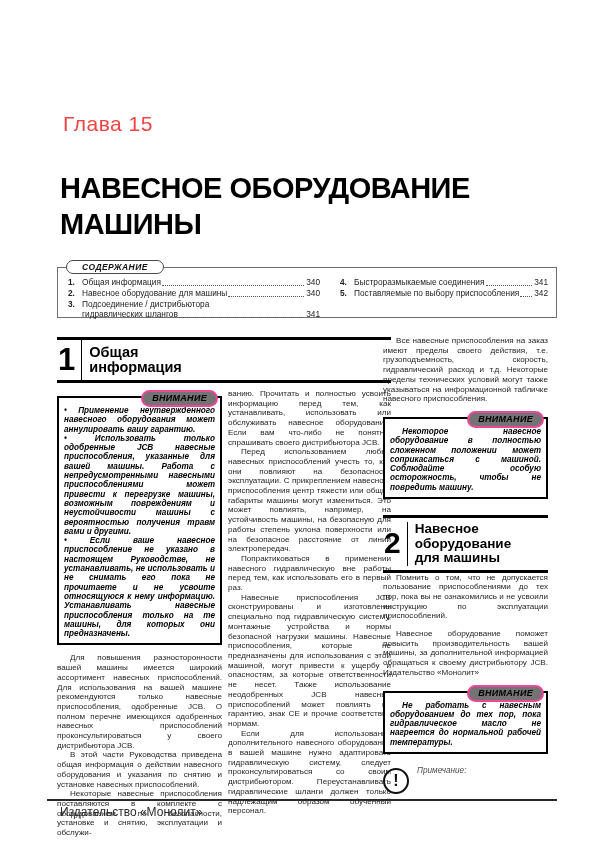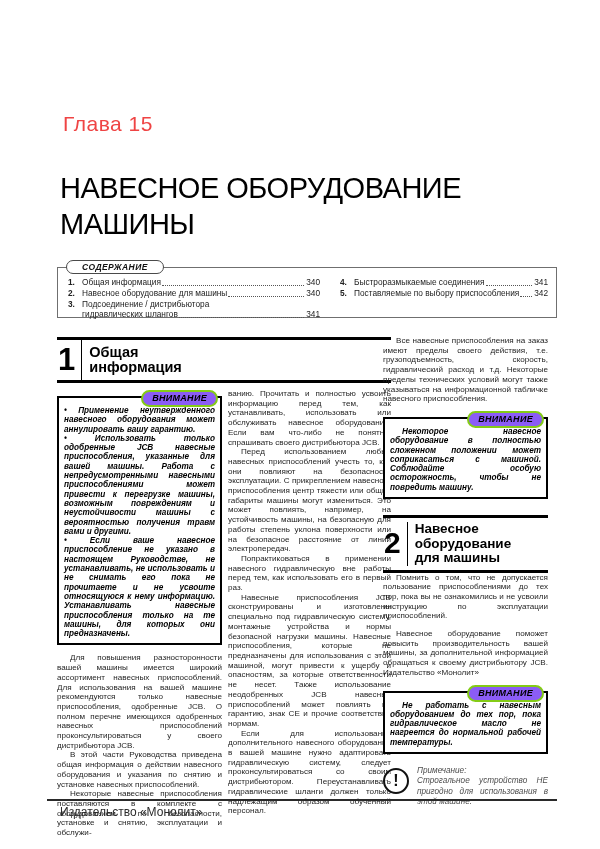--- a/index.html
+++ b/index.html
@@ -1,20 +1,20 @@
 <!DOCTYPE html>
 <html><head>
 <meta charset="utf-8">
 <style>
   html,body{margin:0;padding:0;}
   body{background:#e8e8e8;font-family:"Liberation Sans","DejaVu Sans",sans-serif;}
   .page{position:relative;width:600px;height:849px;background:#ffffff;margin:0 auto;overflow:hidden;color:#1c1c1c;}
 
   .chapter{position:absolute;left:63px;top:112px;font-size:21px;font-weight:400;color:#ef4444;letter-spacing:0.5px;}
-  .main-title{position:absolute;left:60px;top:170px;width:500px;font-size:29px;font-weight:normal;line-height:36px;color:#000;letter-spacing:-0.5px;}
+  .main-title{position:absolute;left:60px;top:170px;width:500px;font-size:29px;font-weight:bold;line-height:36px;color:#000;letter-spacing:-0.5px;}
 
   
   .toc{position:absolute;left:57px;top:267px;width:498px;height:49px;border:1.2px solid #6f6f6f;background:#fff;}
   .toc-label{position:absolute;top:-8px;left:8px;background:#fff;border:1.5px solid #4a4a4a;border-radius:9px;padding:1px 15px;font-size:8.5px;font-weight:bold;font-style:italic;letter-spacing:0.4px;color:#111;text-align:center;}
   .toc-body{display:flex;padding:9px 8px 3px 10px;gap:20px;}
   .toc-col{flex:1;}
   .toc-col.left{flex:0 0 252px;}
   .toc-row{display:flex;font-size:8.3px;line-height:10.8px;color:#222;}
   .toc-num{font-weight:bold;flex:0 0 14px;}
   .toc-dots{flex:1;border-bottom:1.2px dotted #555;margin:0 2px 2px 1px;}
@@ -30,21 +30,21 @@
   .col{position:absolute;width:165px;}
   #col1{left:57px;top:396px;}
   #col2{left:228px;top:389px;width:163px;}
   #col3{left:383px;top:336px;}
 
   .bp{font-size:8.1px;line-height:9.7px;text-align:justify;margin:0;color:#1e1e1e;text-indent:13px;}
   .bp.noindent{text-indent:0;}
 
   
   .warn{border:2px solid #000;position:relative;padding:8px 5px 5px 5px;background:#fff;}
-  .warn-label{position:absolute;top:-8px;right:2px;background:#8b5cf6;border:2px solid #84cc16;border-radius:9px;padding:0 9px 1px 9px;font-weight:bold;font-style:italic;font-size:9px;line-height:12px;letter-spacing:0.3px;color:#000;}
+  .warn-label{position:absolute;top:-8px;right:2px;background:#737373;border:2px solid #ec4899;border-radius:9px;padding:0 9px 1px 9px;font-weight:bold;font-style:italic;font-size:9px;line-height:12px;letter-spacing:0.3px;color:#000;}
   .warn p{font-weight:bold;font-style:italic;font-size:8.2px;line-height:9.3px;text-align:justify;margin:0;color:#000;}
   .warn p.ind{text-indent:12px;}
 
   .h2strip{border-top:3.5px solid #000;border-bottom:3.5px solid #000;margin-top:16px;padding:4px 0;}
   .h2strip .h-inner{width:100%;height:auto;align-items:center;}
   .secnum2{font-size:30px;font-weight:bold;line-height:32px;padding:0 6px 1px 1px;border-right:1.6px solid #000;align-self:stretch;display:flex;align-items:center;color:#000;}
   .sectitle2{font-weight:bold;font-size:13.5px;line-height:14.5px;margin-left:7px;max-width:116px;color:#000;}
 
   
   .note{display:flex;margin-top:12px;gap:8px;}
@@ -161,21 +161,20 @@
 
     <div class="warn mt13">
       <div class="warn-label">ВНИМАНИЕ</div>
       <p class="ind">Не работать с навесным оборудованием до тех пор, пока гидравлическое масло не нагреется до нормальной рабочей температуры.</p>
     </div>
 
     <div class="note">
       <div class="note-icon">!</div>
       <div class="note-text">
         <span class="note-label">Примечание:</span>
-        <span>Строгальное устройство НЕ пригодно для использования в этой машине.</span>
       </div>
     </div>
   </div>
 
   <div class="footer-rule"></div>
   <div class="footer-text">Издательство «Монолит»</div>
 
 </div>
 
 </body></html>

